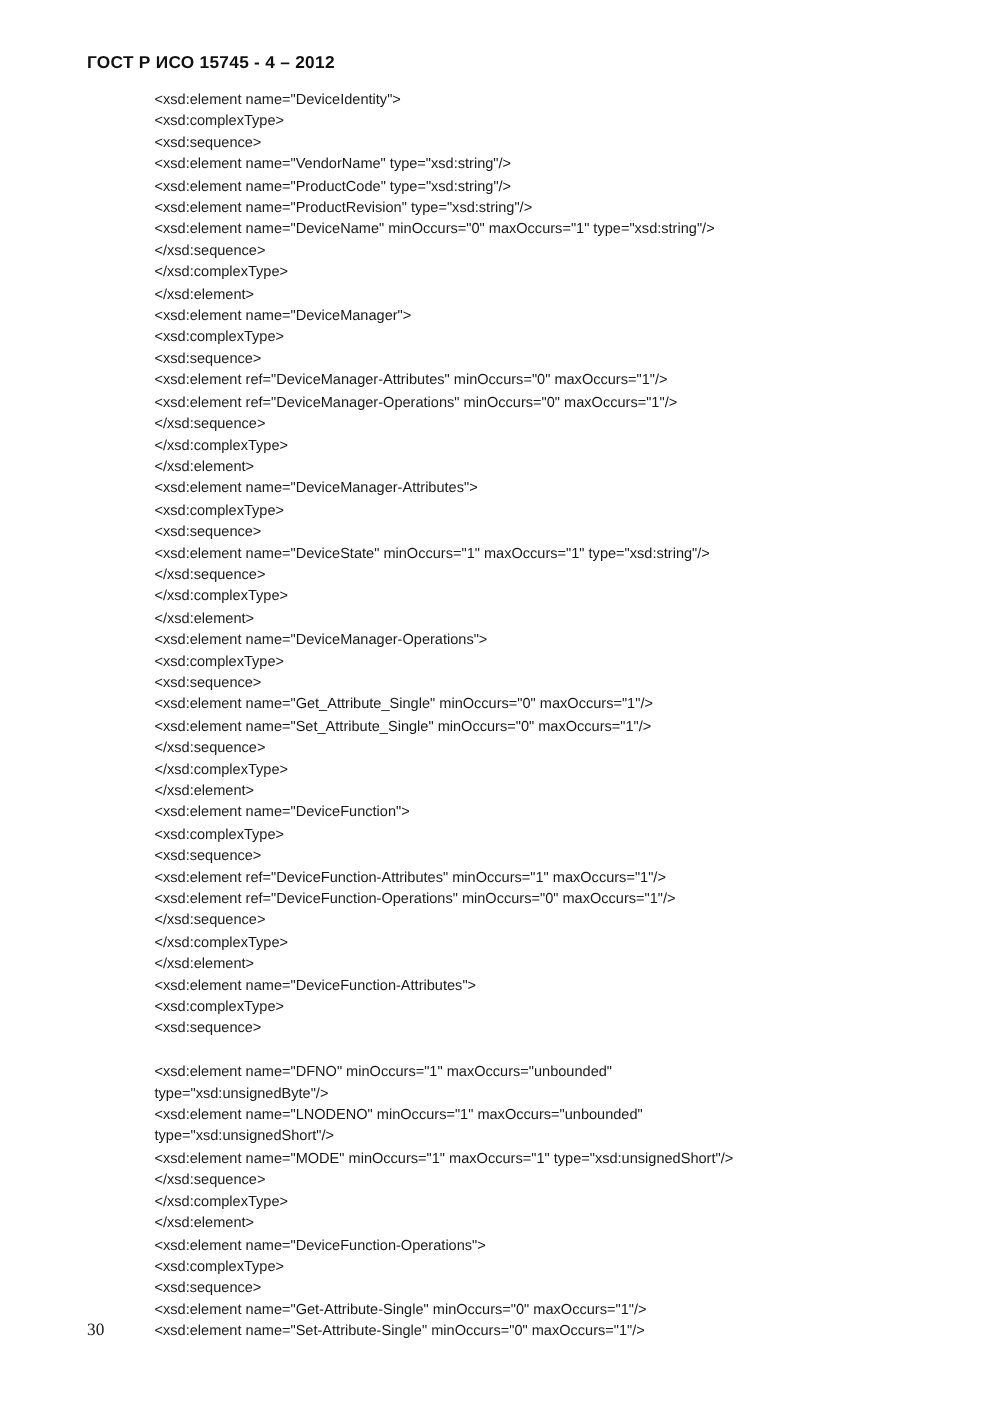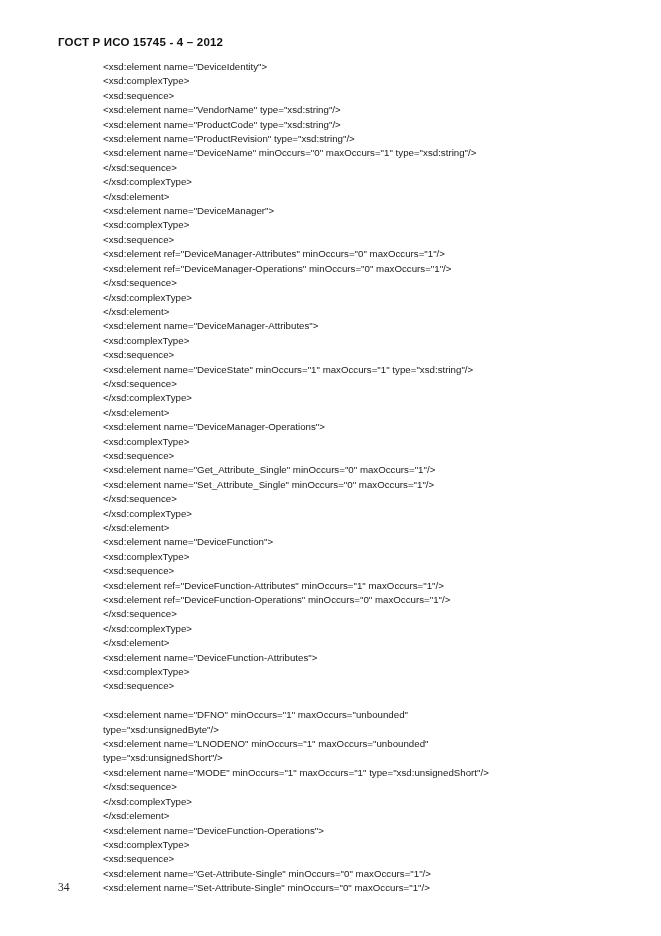--- a/index.html
+++ b/index.html
@@ -126,15 +126,15 @@
       <div class="code-line">&lt;/xsd:sequence&gt;</div>
       <div class="code-line">&lt;/xsd:complexType&gt;</div>
       <div class="code-line">&lt;/xsd:element&gt;</div>
       <div class="code-line">&lt;xsd:element name="DeviceFunction-Operations"&gt;</div>
       <div class="code-line">&lt;xsd:complexType&gt;</div>
       <div class="code-line">&lt;xsd:sequence&gt;</div>
       <div class="code-line">&lt;xsd:element name="Get-Attribute-Single" minOccurs="0" maxOccurs="1"/&gt;</div>
       <div class="code-line">&lt;xsd:element name="Set-Attribute-Single" minOccurs="0" maxOccurs="1"/&gt;</div>
     </div>
 
-  <div class="folio">34</div>
+  <div class="folio">30</div>
 
 </div>
 
 </body></html>

